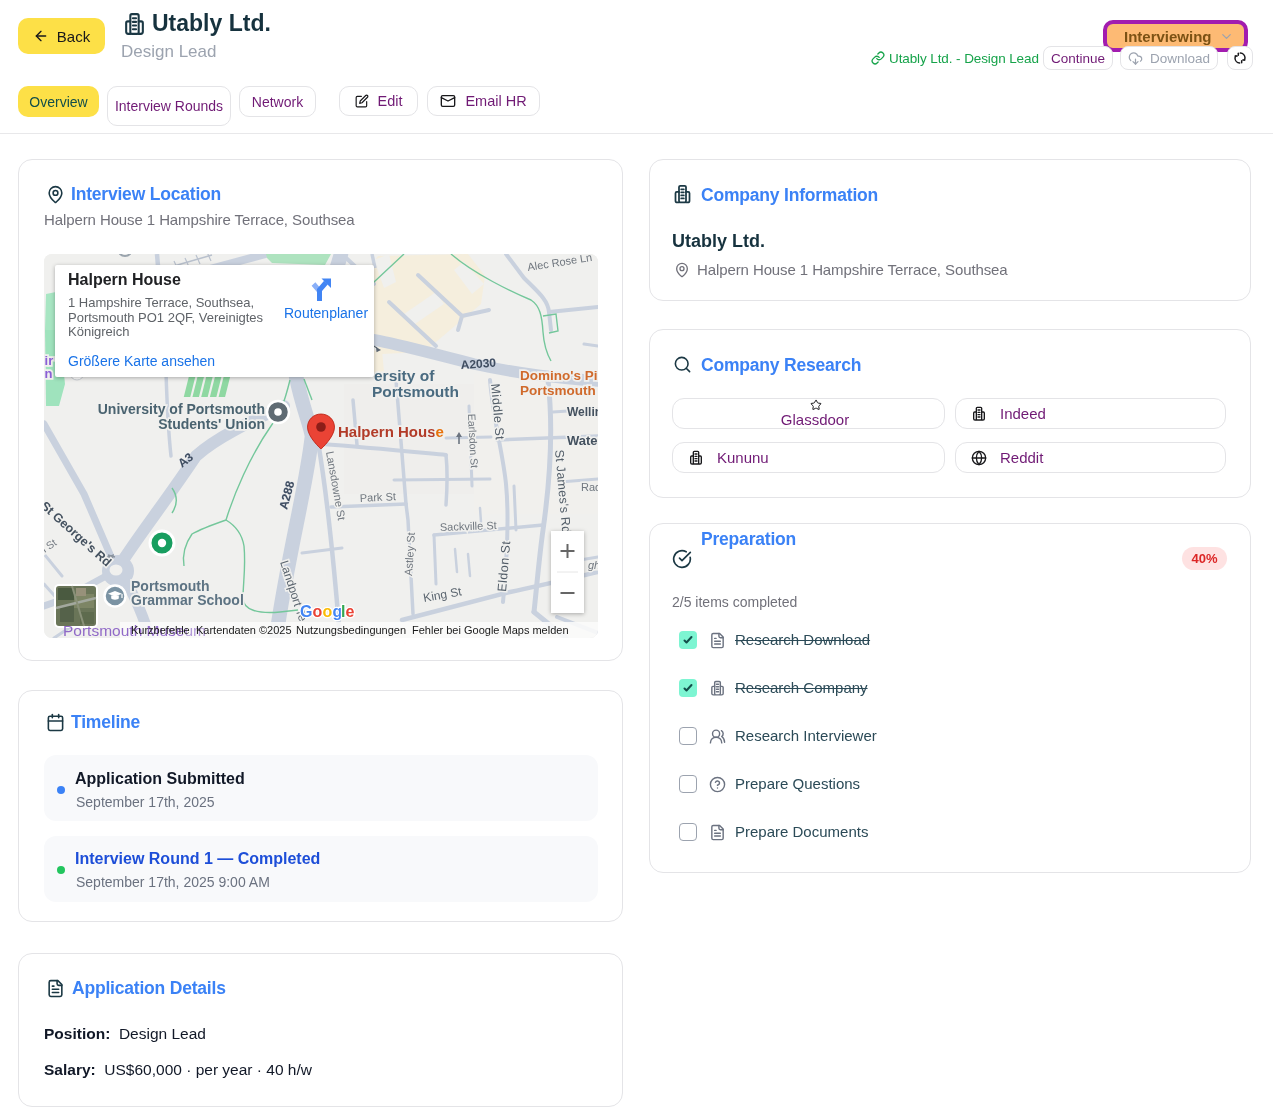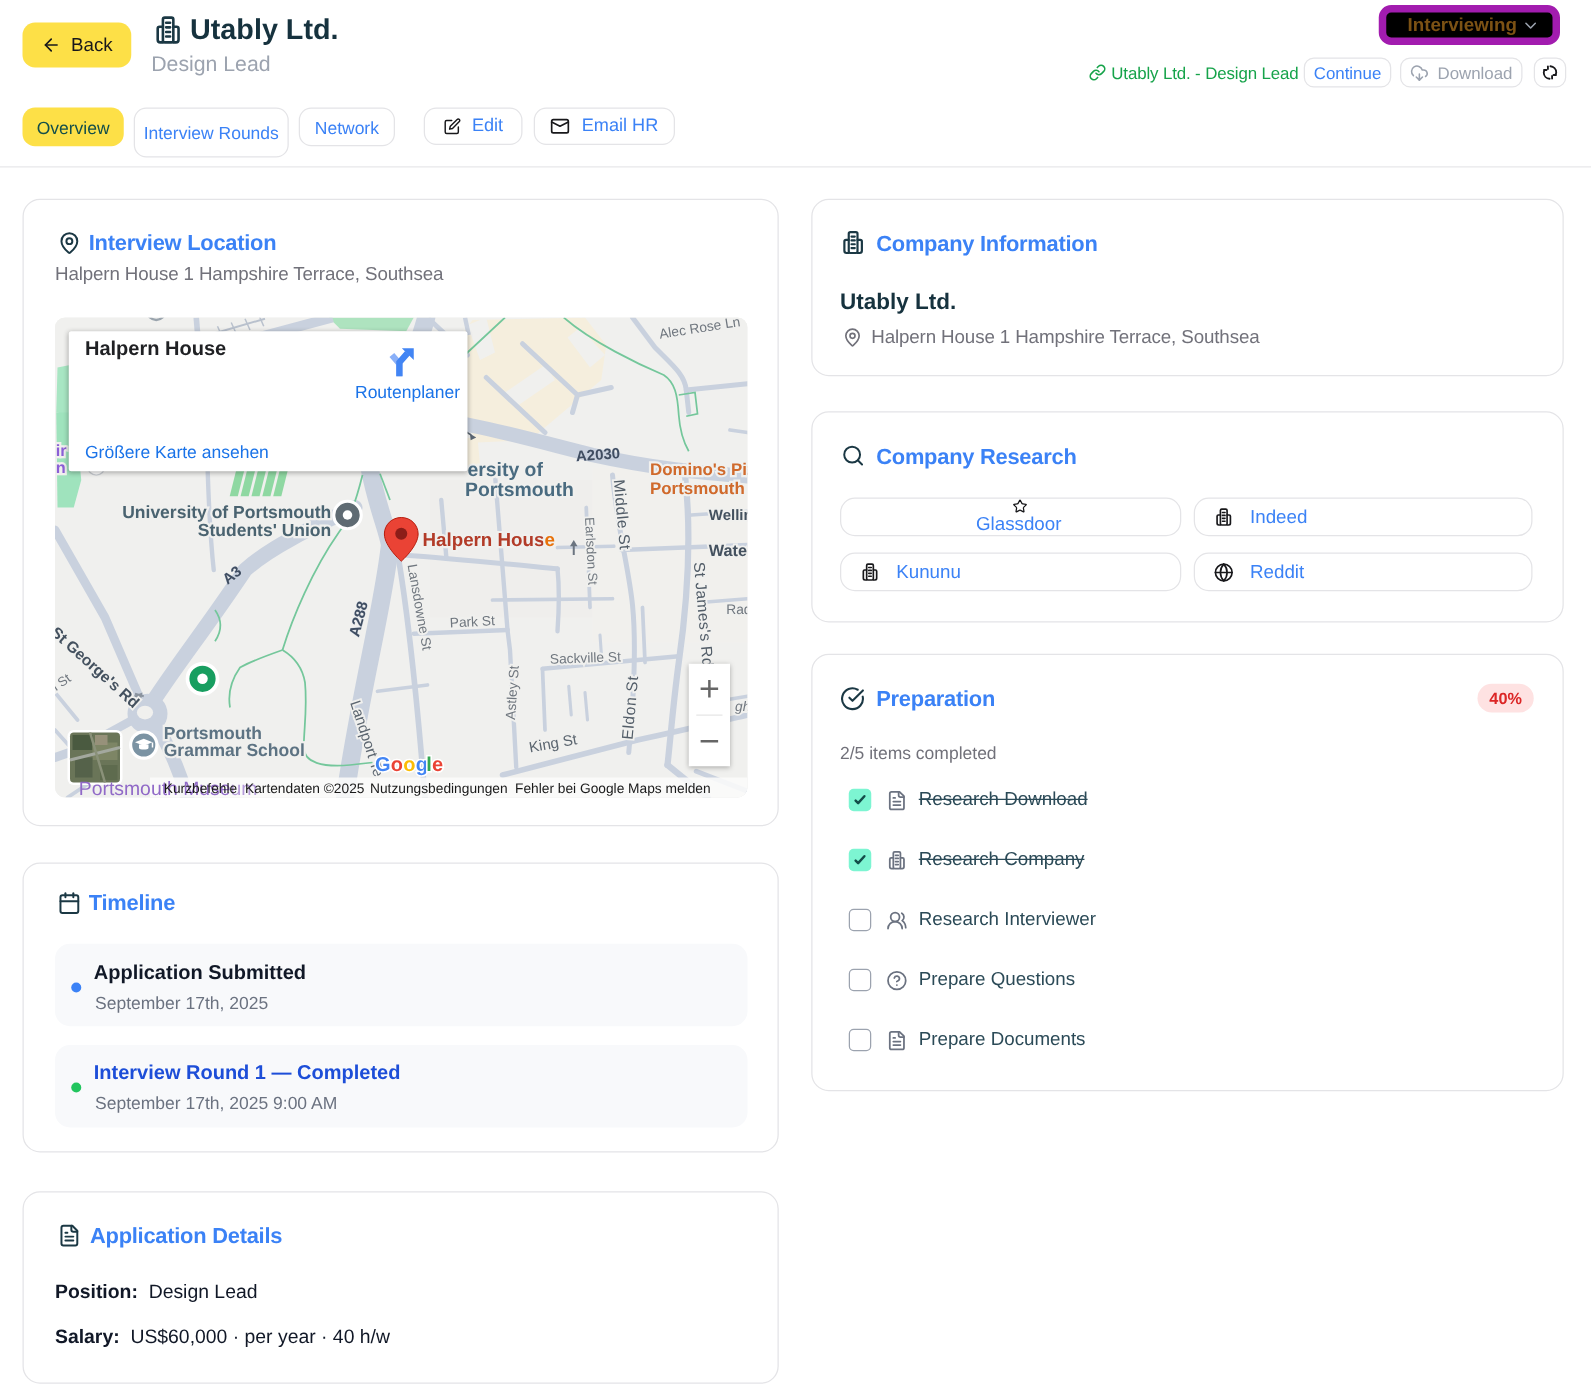--- a/index.html
+++ b/index.html
@@ -1,19 +1,19 @@
 <!DOCTYPE html>
 <html><head>
 <meta charset="utf-8">
 <style>
 * { margin:0; padding:0; box-sizing:border-box; }
 html,body { width:1273px; height:1120px; background:#fff; font-family:"Liberation Sans", sans-serif; position:relative; overflow:hidden; }
 .abs { position:absolute; }
 .card { position:absolute; background:#fff; border:1px solid #e4e4e7; border-radius:14px; }
-.btn { position:absolute; background:#fff; border:1px solid #e4e4e7; border-radius:10px; display:flex; align-items:center; justify-content:center; font-size:14px; color:#3b82f6; }
+.btn { position:absolute; background:#fff; border:1px solid #e4e4e7; border-radius:10px; display:flex; align-items:center; justify-content:center; font-size:14px; color:#701a75; }
 .mint { background:#fde047; border:none; }
 svg.ic { display:block; }
 .h2 { position:absolute; font-size:17.5px; font-weight:bold; color:#3b82f6; letter-spacing:-0.2px; }
 </style>
 </head>
 <body>
 
 <div class="abs mint" style="left:18px;top:18px;width:87px;height:36px;border-radius:10px;display:flex;align-items:center;justify-content:center;gap:8px;">
   <svg class="ic" width="16" height="16" viewBox="0 0 24 24" fill="none" stroke="#18181b" stroke-width="2" stroke-linecap="round" stroke-linejoin="round">
       <path d="M19 12H5"></path>
@@ -23,21 +23,21 @@
 </div>
 <svg class="abs ic" style="left:122px;top:12px;" width="25" height="25" viewBox="0 0 24 24" fill="none" stroke="#1b3844" stroke-width="2" stroke-linecap="round" stroke-linejoin="round">
     <rect x="8" y="2" width="8" height="19" rx="1.5"></rect>
     <path d="M10.5 6h3M10.5 9.5h3M10.5 13h3M10.5 16.5h3"></path>
     <path d="M8 9H5.5A1.5 1.5 0 0 0 4 10.5V19a2 2 0 0 0 2 2h2"></path>
     <path d="M16 9h2.5A1.5 1.5 0 0 1 20 10.5V19a2 2 0 0 1-2 2h-2"></path>
   </svg>
 <div class="abs" style="left:152px;top:10px;font-size:23px;font-weight:bold;color:#16323e;">Utably Ltd.</div>
 <div class="abs" style="left:121px;top:42px;font-size:17px;color:#9ca3af;">Design Lead</div>
 
-<div class="abs" style="left:1103px;top:4px;width:145px;height:32px;background:#000000;border:6px solid #a21caf;border-radius:10px;display:flex;align-items:center;">
+<div class="abs" style="left:1103px;top:20px;width:145px;height:32px;background:#fdba74;border:4px solid #a21caf;border-radius:10px;display:flex;align-items:center;">
   <span style="font-size:15px;font-weight:bold;color:#7c5214;margin-left:17px;">Interviewing</span>
   <svg class="ic" style="margin-left:auto;margin-right:10px;" width="15" height="15" viewBox="0 0 24 24" fill="none" stroke="#9ca3af" stroke-width="2" stroke-linecap="round" stroke-linejoin="round">
       <path d="m6 9 6 6 6-6"></path>
     </svg>
 </div>
 
 <svg class="abs ic" style="left:871px;top:51px;" width="14" height="14" viewBox="0 0 24 24" fill="none" stroke="#16a34a" stroke-width="2.2" stroke-linecap="round" stroke-linejoin="round">
     <path d="M10 13a5 5 0 0 0 7.54.54l3-3a5 5 0 0 0-7.07-7.07l-1.72 1.71"></path>
     <path d="M14 11a5 5 0 0 0-7.54-.54l-3 3a5 5 0 0 0 7.07 7.07l1.71-1.71"></path>
   </svg>
@@ -305,20 +305,21 @@
     <g>
       <rect x="507" y="277" width="33" height="82" fill="#fff" style="filter:drop-shadow(0 1px 2px rgba(0,0,0,.3))"></rect>
       <path d="M523.5,290 v14 M516.5,297 h14" stroke="#666" stroke-width="2"></path>
       <path d="M513,318 h21" stroke="#e6e6e6" stroke-width="1"></path>
       <path d="M516.5,339 h14" stroke="#666" stroke-width="2"></path>
     </g>
   </svg>
 
   <div style="position:absolute;left:11px;top:11px;width:319px;height:112px;background:#fff;border-radius:2px;box-shadow:0 1px 4px rgba(0,0,0,.3);"></div>
   <div style="position:absolute;left:24px;top:17px;font-size:16px;font-weight:bold;color:#202124;">Halpern House</div>
+  <div style="position:absolute;left:24px;top:42px;font-size:13px;color:#5f6368;line-height:14.5px;">1 Hampshire Terrace, Southsea,<br>Portsmouth PO1 2QF, Vereinigtes<br>Königreich</div>
   <div style="position:absolute;left:24px;top:99px;font-size:14px;color:#1a73e8;">Größere Karte ansehen</div>
   <svg style="position:absolute;left:263px;top:24px;" width="28" height="24" viewBox="0 0 28 24" fill="none">
       <path d="M6.5 6 L12.5 13 L12.5 23" stroke="#8ab0f8" stroke-width="5" fill="none"></path>
       <path d="M12.5 23 L12.5 12 L19 4.5" stroke="#4285f4" stroke-width="5" fill="none"></path>
       <path d="M14.5 0.5 L24 0.5 L24 10 Z" fill="#4285f4"></path>
     </svg>
   <div style="position:absolute;left:240px;top:51px;font-size:14px;color:#1a73e8;">Routenplaner</div>
 </div>
 
 <div class="card" style="left:18px;top:690px;width:605px;height:232px;"></div>
@@ -402,21 +403,21 @@
       <path d="M2 12h20"></path>
     </svg>
   <span style="margin-left:13px;font-size:15px;">Reddit</span>
 </div>
 
 <div class="card" style="left:649px;top:523px;width:602px;height:350px;"></div>
 <svg class="abs ic" style="left:672px;top:549px;" width="20" height="20" viewBox="0 0 24 24" fill="none" stroke="#1b3844" stroke-width="2" stroke-linecap="round" stroke-linejoin="round">
     <path d="M21.801 10A10 10 0 1 1 17 3.335"></path>
     <path d="m9 11 3 3L22 4"></path>
   </svg>
-<div class="h2" style="left:701px;top:549px;text-align:right;">Preparation</div>
+<div class="h2" style="left:701px;top:529px;text-align:right;">Preparation</div>
 <div class="abs" style="left:1182px;top:547px;width:45px;height:23px;background:#fee2e2;border-radius:12px;display:flex;align-items:center;justify-content:center;font-size:13px;font-weight:bold;color:#dc2626;">40%</div>
 <div class="abs" style="left:672px;top:594px;font-size:14px;color:#71717a;">2/5 items completed</div>
 
 <div class="abs" style="left:679px;top:631px;width:18px;height:18px;background:#7df5d2;border-radius:4px;display:flex;align-items:center;justify-content:center;">
   <svg class="ic" width="12" height="12" viewBox="0 0 24 24" fill="none" stroke="#134e4a" stroke-width="4" stroke-linecap="round" stroke-linejoin="round">
       <path d="m5 13 4 4 10-11"></path>
     </svg>
 </div>
 <svg class="abs ic" style="left:709px;top:632px;" width="17" height="17" viewBox="0 0 24 24" fill="none" stroke="#6b7280" stroke-width="2" stroke-linecap="round" stroke-linejoin="round">
     <path d="M15 2H6a2 2 0 0 0-2 2v16a2 2 0 0 0 2 2h12a2 2 0 0 0 2-2V7Z"></path>

